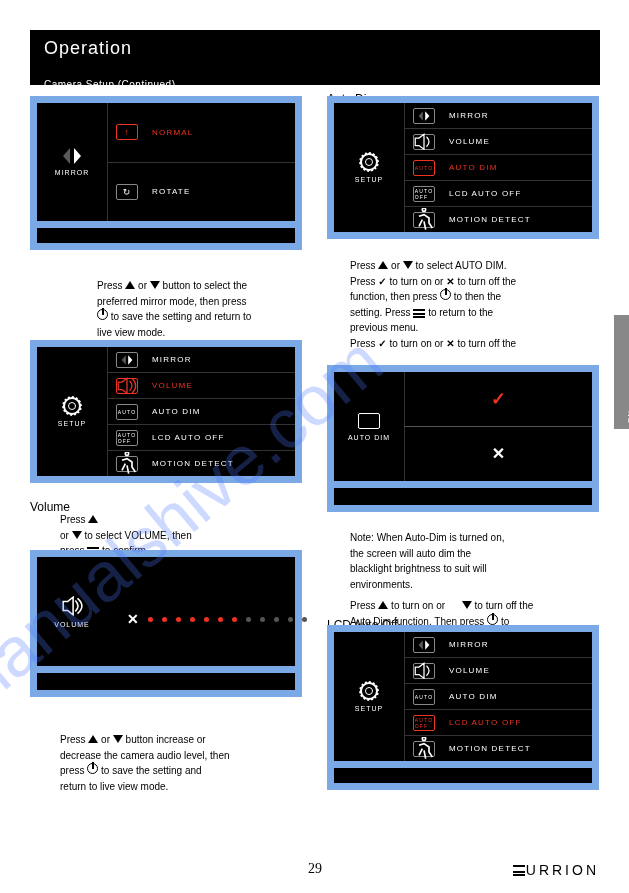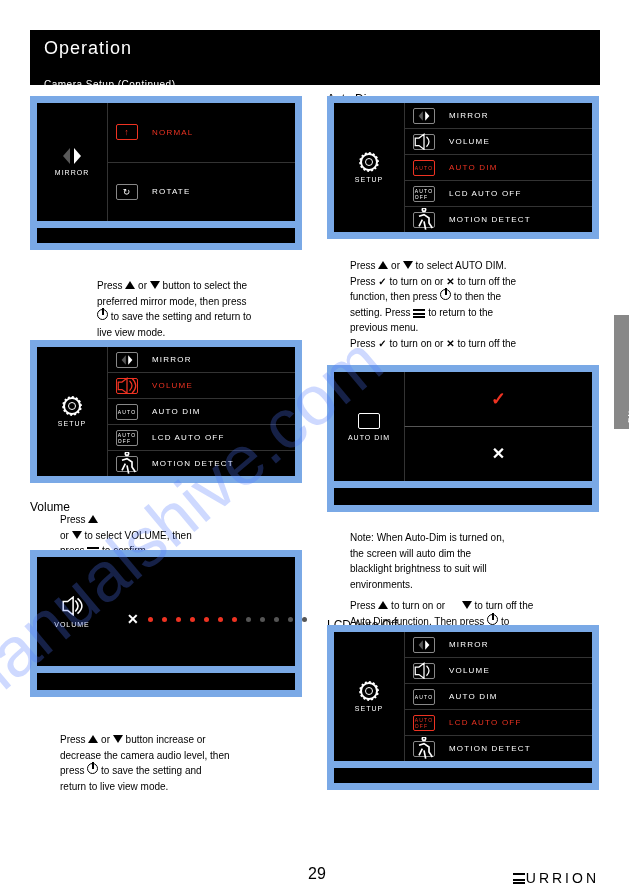--- a/index.html
+++ b/index.html
@@ -25,22 +25,22 @@
   .watermark-layer { position:absolute; left:0; top:0; width:629px; height:893px; pointer-events:none; z-index:1; }
   .watermark-layer text { font-size: 70px; fill: rgba(80,120,255,0.28); font-family: Arial, sans-serif; }
   .side-tab {
     position: absolute; right: 0; top: 315px; width: 15px; height: 114px;
     background: #888;
   }
   .side-tab span {
     position: absolute; transform: rotate(-90deg); transform-origin: left top;
     left: 12px; top: 108px; color: #fff; font-size: 8px; letter-spacing: 1px; white-space: nowrap;
   }
-  .page-no { position:absolute; left:308px; bottom:10px; font-size:16px; }
-  .brand { position:absolute; right:30px; bottom:7px; font-size:14px; letter-spacing:3px; font-weight:300; }
+  .page-no { position:absolute; left:308px; bottom:16px; font-size:14px;font-family:Liberation Serif, serif; }
+  .brand { position:absolute; right:30px; bottom:15px; font-size:14px; letter-spacing:3px; font-weight:300; }
   .brand .ebar { display:inline-block; width:12px; height:11px; border-top:2px solid #000; border-bottom:2px solid #000; position:relative; top:1px; margin-right:1px;}
   .brand .ebar::after{content:"";position:absolute;left:0;top:3.5px;width:12px;height:2px;background:#000;}
 
   
   .screen {
     position: absolute;
     background: #000;
     border: 7px solid #7aa9e6;
   }
   .screen .sidebar {

